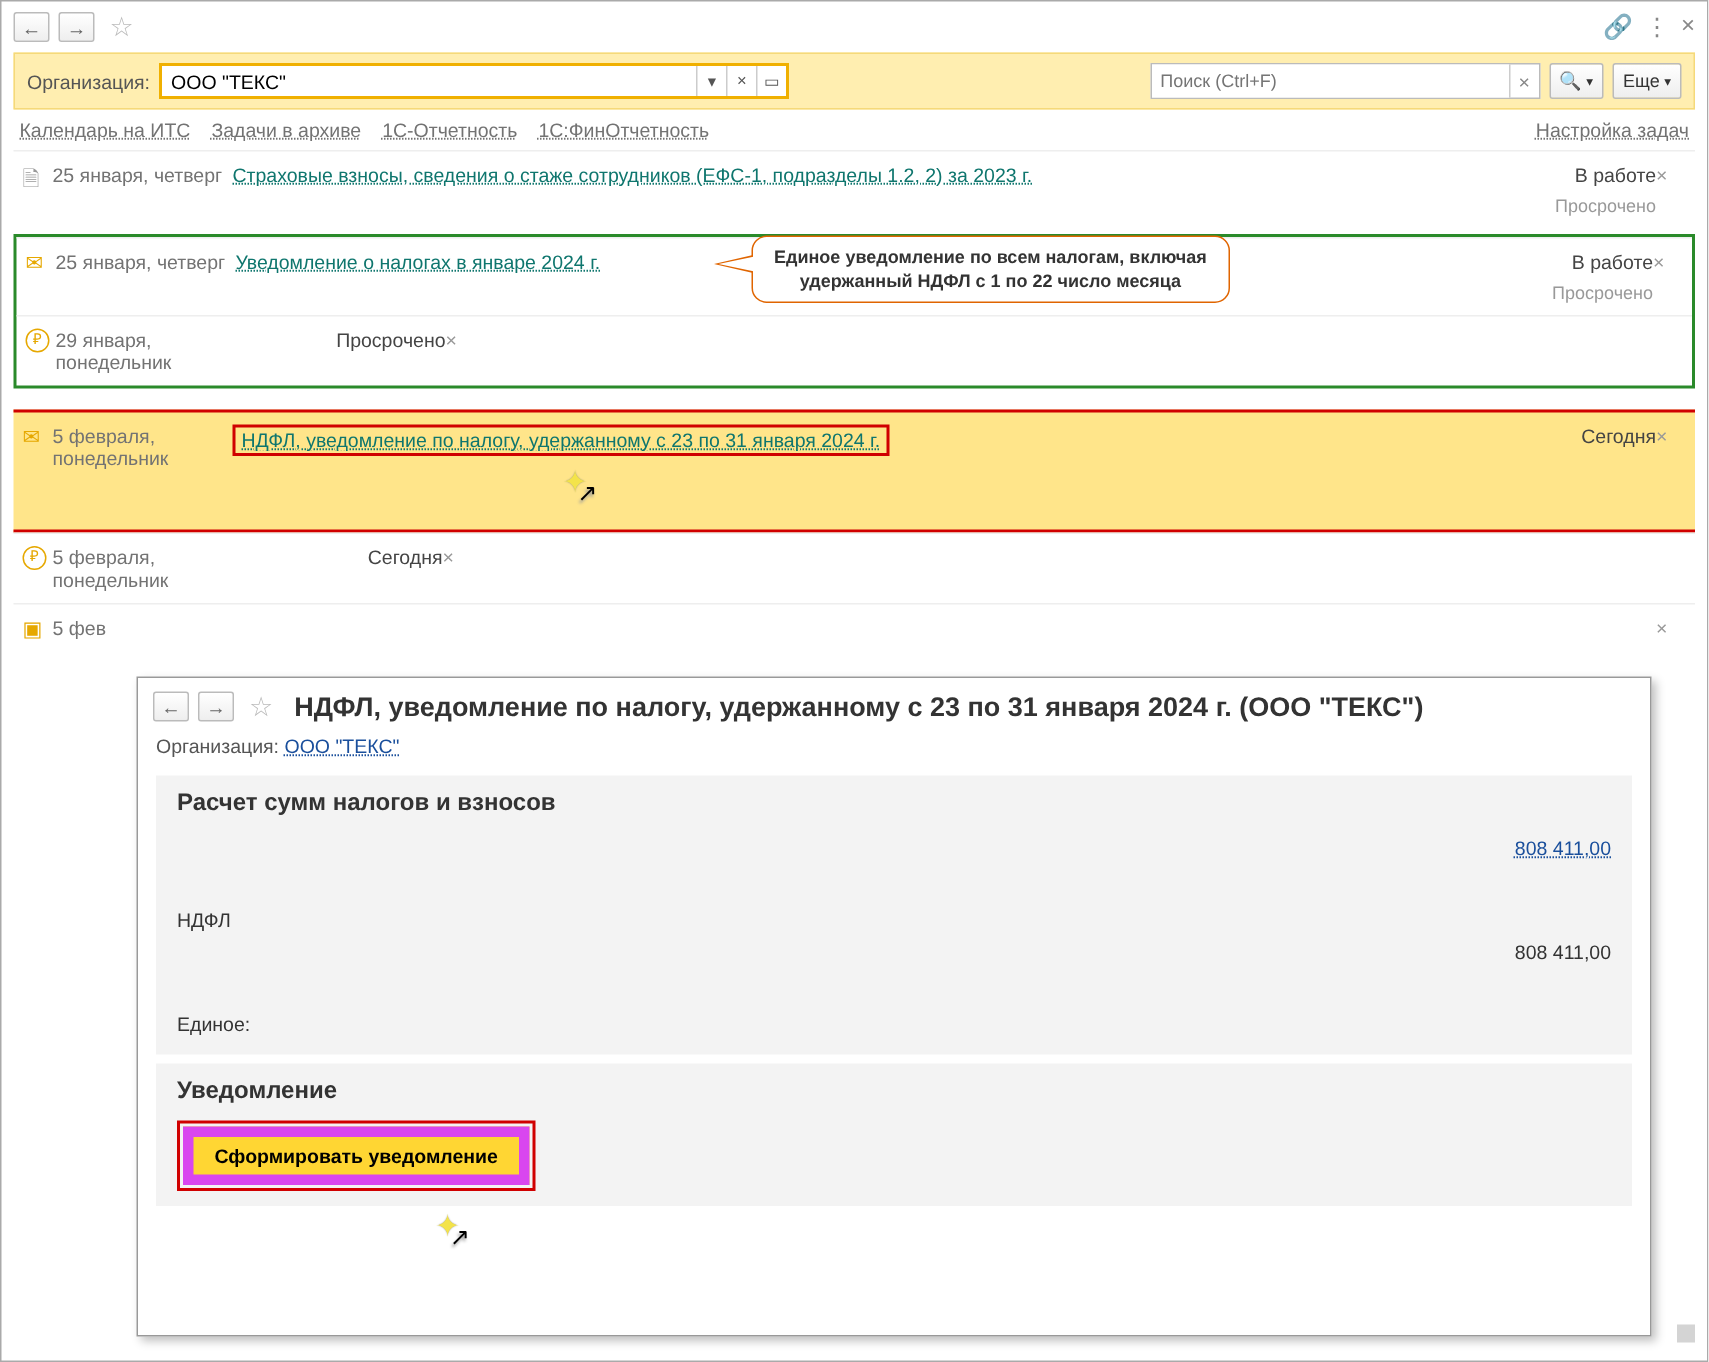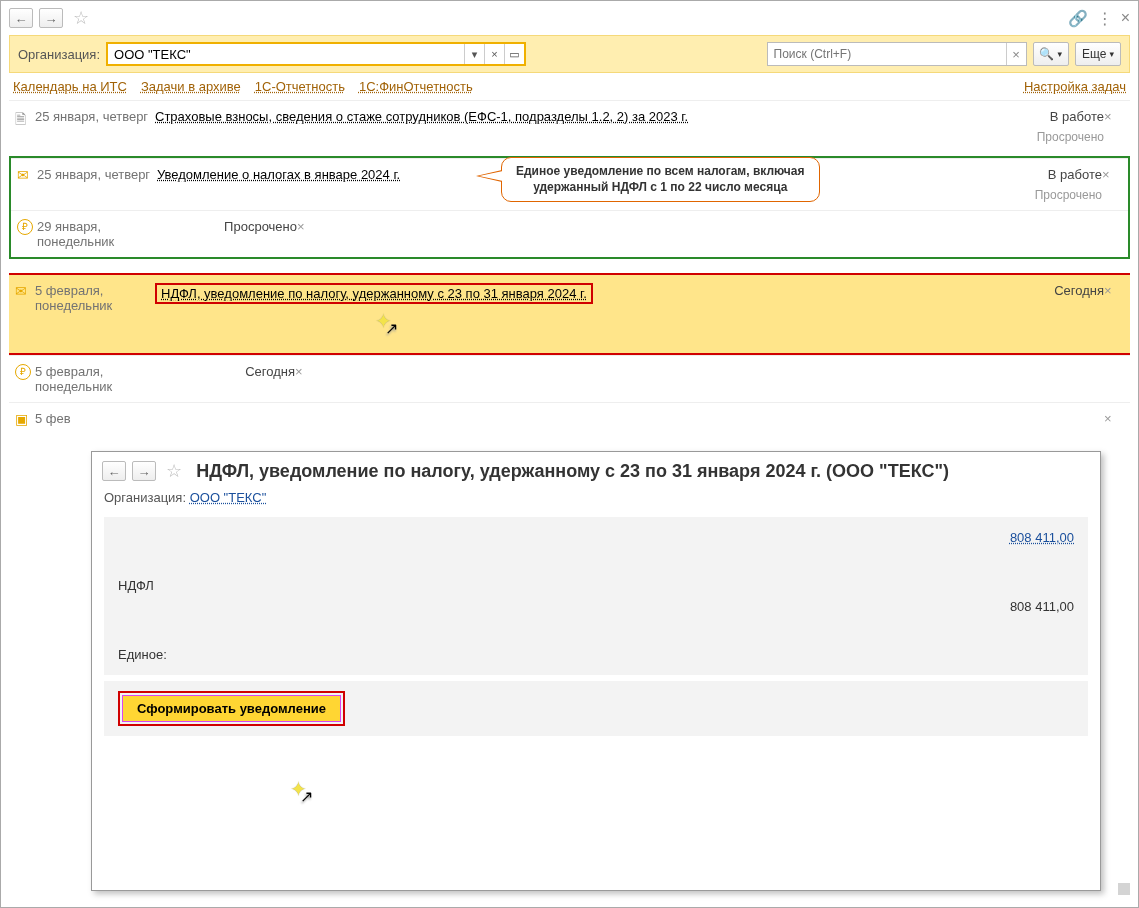--- a/index.html
+++ b/index.html
@@ -15,35 +15,35 @@
   .tlabel { color:#555;}
   .orgbox { display:flex; border:2px solid #f0b000; background:#fff; height:24px; flex:0 0 auto; width:420px;}
   .orgbox input { border:none; outline:none; padding:0 6px; flex:1; font-size:13px;}
   .orgbox .dd, .orgbox .xx , .orgbox .pp{ width:20px; border-left:1px solid #ccc; display:flex; align-items:center; justify-content:center; font-size:11px; color:#555; cursor:pointer;}
   .tb-spacer { flex:1;}
   .search { display:flex; border:1px solid #bbb; background:#fff; height:24px; width:260px;}
   .search input { border:none; outline:none; flex:1; padding:0 6px; font-size:12px; color:#888;}
   .search .xx{ width:20px; border-left:1px solid #ccc; display:flex; align-items:center; justify-content:center; color:#888; cursor:pointer;}
   .sbtn { height:24px; border:1px solid #bbb; background:linear-gradient(#fff,#eee); border-radius:2px; padding:0 6px; display:flex; align-items:center; gap:3px; cursor:pointer;font-size:12px;}
   .linksbar { padding:6px 12px; display:flex; gap:14px;}
-  .linksbar a, a.lk { color:#a16207; text-decoration:underline dotted; cursor:pointer; }
+  .linksbar a, a.lk { color:#737373; text-decoration:underline dotted; cursor:pointer; }
   .linksbar .right { margin-left:auto;}
   .tasklist { margin:0 8px; }
   .taskrow { display:flex; align-items:flex-start; padding:8px 6px; border-top:1px solid #eee; position:relative;}
   .taskrow .ticon { width:20px; flex:none; color:#999; font-size:14px; }
   .ticon.doc::before{content:"🗎";}
   .ticon.env{color:#e6a800;}
   .ticon.env::before{content:"✉";}
   .ticon.rub{color:#e6a800; display:inline-flex;}
   .ticon.rub::before{content:"₽"; display:inline-block; width:14px; height:14px; border:1px solid #e6a800; border-radius:50%; font-size:10px; line-height:14px; text-align:center;}
   .ticon.box{color:#e6a800;}
   .ticon.box::before{content:"▣";}
   .taskrow .tdate { width:120px; flex:none; color:#737373;}
   .taskrow .ttitle { flex:1; color:#333;}
-  .taskrow .ttitle a{ color:#000000; text-decoration:underline dotted;}
+  .taskrow .ttitle a{ color:#0f766e; text-decoration:underline dotted;}
   .taskrow .tstat { width:140px; flex:none; color:#444; text-align:right;}
   .taskrow .tsub  { color:#999; font-size:12px; margin-top:6px;}
   .taskrow .tclose{ width:20px; flex:none; color:#999; cursor:pointer;}
   .stat-over{color:#c23;}
   .stat-today{color:#c23;}
   .greenbox { border:2px solid #2a8a2a; margin:4px 8px 0; }
   .callout { position:absolute; left:490px; top:-2px; border:1px solid #e06500; border-radius:10px; background:#fff; padding:6px 14px; font-size:12px; font-weight:bold; text-align:center; color:#333; line-height:1.3; }
   .callout::before{content:""; position:absolute; left:-26px; top:12px; width:0;height:0; border-top:6px solid transparent; border-bottom:6px solid transparent; border-right:26px solid #e06500;}
   .callout::after{content:""; position:absolute; left:-23px; top:13px; width:0;height:0; border-top:5px solid transparent; border-bottom:5px solid transparent; border-right:24px solid #fff;}
   .hl-row { background:#ffe58a; border-top:2px solid #d00000; border-bottom:2px solid #d00000;}
@@ -57,21 +57,21 @@
   .detail .topbar{padding:8px 10px;}
   .detail .subline{ padding:0 12px 6px; color:#555;}
   .detail .subline a{color:#1a4f9c; text-decoration:underline dotted;}
   .panel { background:#f3f3f3; margin:6px 12px; padding:10px 14px;}
   .panel h3{ margin:0 0 10px 0; font-size:16px; font-weight:bold;}
   .calc-row{ display:flex; padding:3px 0;}
   .calc-row .n{flex:1;margin-top:48px;}
   .calc-row .v{width:150px; text-align:right;}
   .calc-row .v a{color:#1a4f9c; text-decoration:underline dotted;}
   .panel .desc{font-size:12.5px; color:#333; margin-bottom:10px; line-height:1.4;}
-  .ybtn { background:#ffd633; border:1px solid #d946ef; padding:5px 14px; font-size:13px; cursor:pointer; font-weight:bold;}
+  .ybtn { background:#ffd633; border:7px solid #d946ef; padding:5px 14px; font-size:13px; cursor:pointer; font-weight:bold;}
   .ybtn-wrap{ border:2px solid #d00000; display:inline-block; padding:2px;}
   .blur-bar{position:absolute; right:8px; bottom:12px; width:12px; height:12px; background:#555; opacity:0.25;}
 </style>
 </head>
 <body>
 
 <div class="outer">
 
   <div class="topbar">
     <div class="navbtn">←</div>
@@ -182,31 +182,33 @@
       <div class="navbtn">→</div>
       <span class="star-icon">☆</span>
       <span class="page-title" style="font-size:18px;">НДФЛ, уведомление по налогу, удержанному с 23 по 31 января 2024 г. (ООО "ТЕКС")</span>
     </div>
     <div class="subline">
       <span>Организация:</span>
       <a>ООО "ТЕКС"</a>
     </div>
 
     <div class="panel">
+      <h3>Расчет сумм налогов и взносов</h3>
       <div class="calc-row">
         <div class="n">НДФЛ</div>
         <div class="v"><a>808 411,00</a></div>
       </div>
       <div class="calc-row">
         <div class="n">Единое:</div>
         <div class="v">808 411,00</div>
       </div>
     </div>
 
     <div class="panel" style="position:relative;">
+      <h3>Уведомление</h3>
       <span class="ybtn-wrap">
         <button class="ybtn">Сформировать уведомление</button>
       </span>
       <span class="cursor-click" style="left:190px; top:100px;"></span>
     </div>
   </div>
 
 </div>
 
 </body></html>

